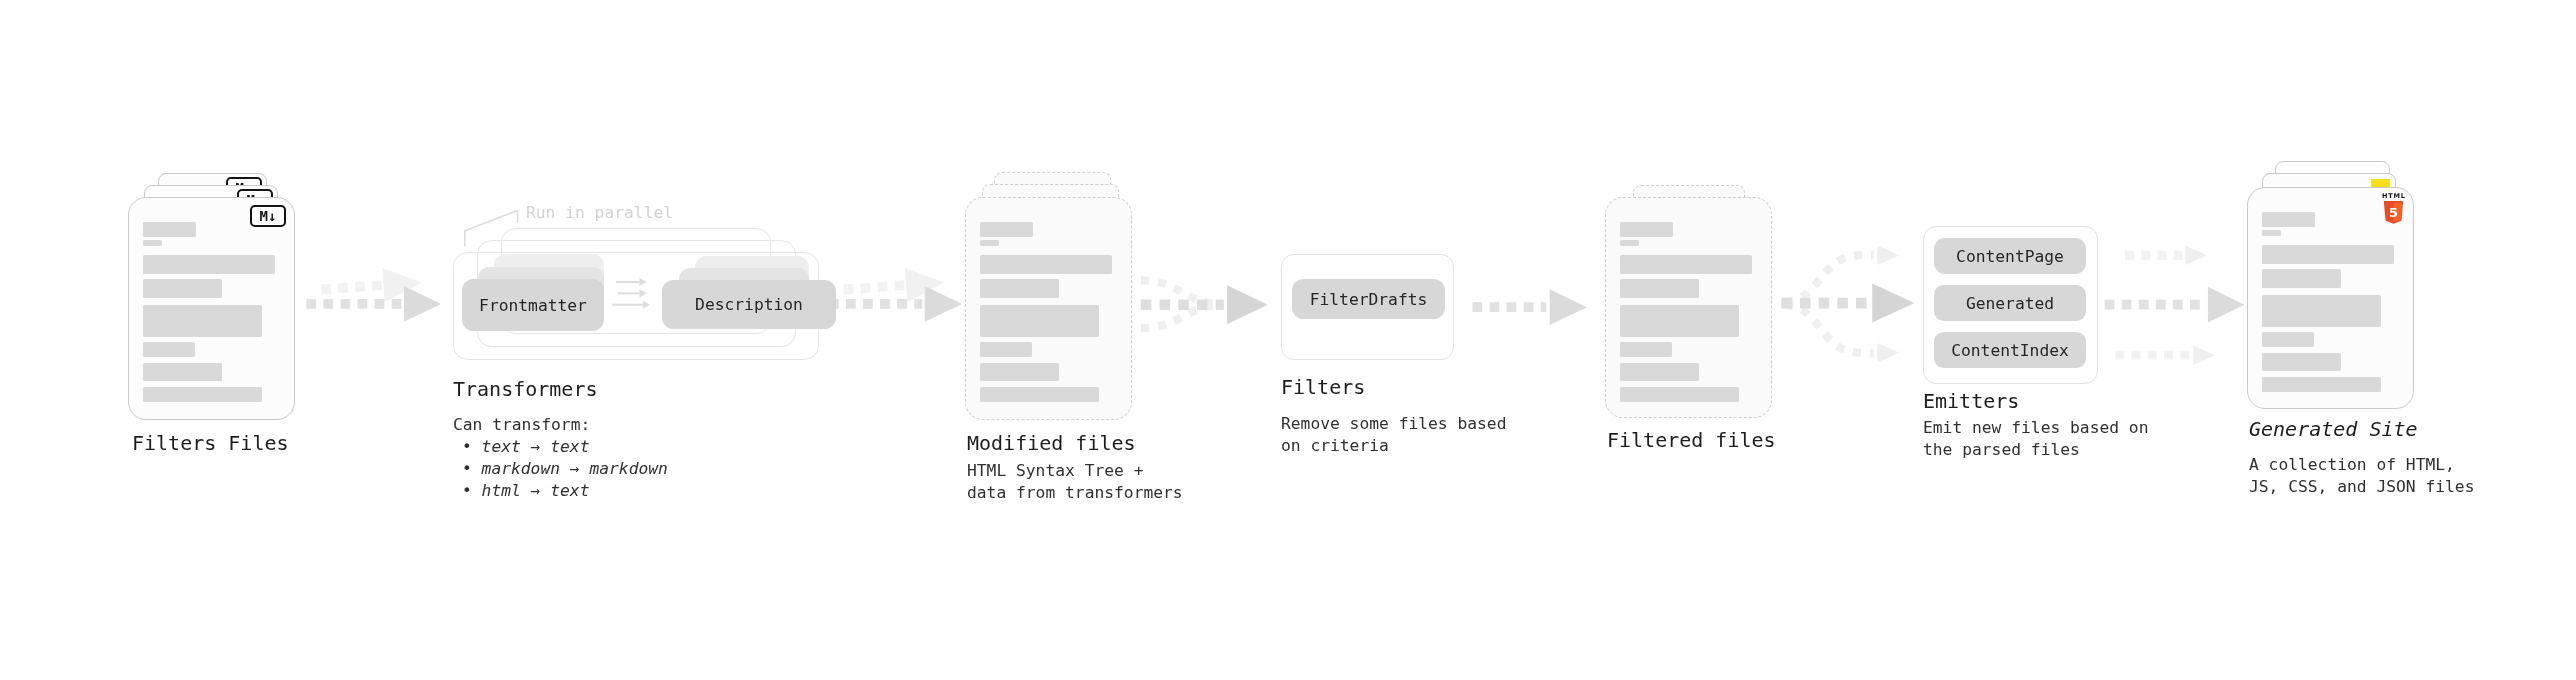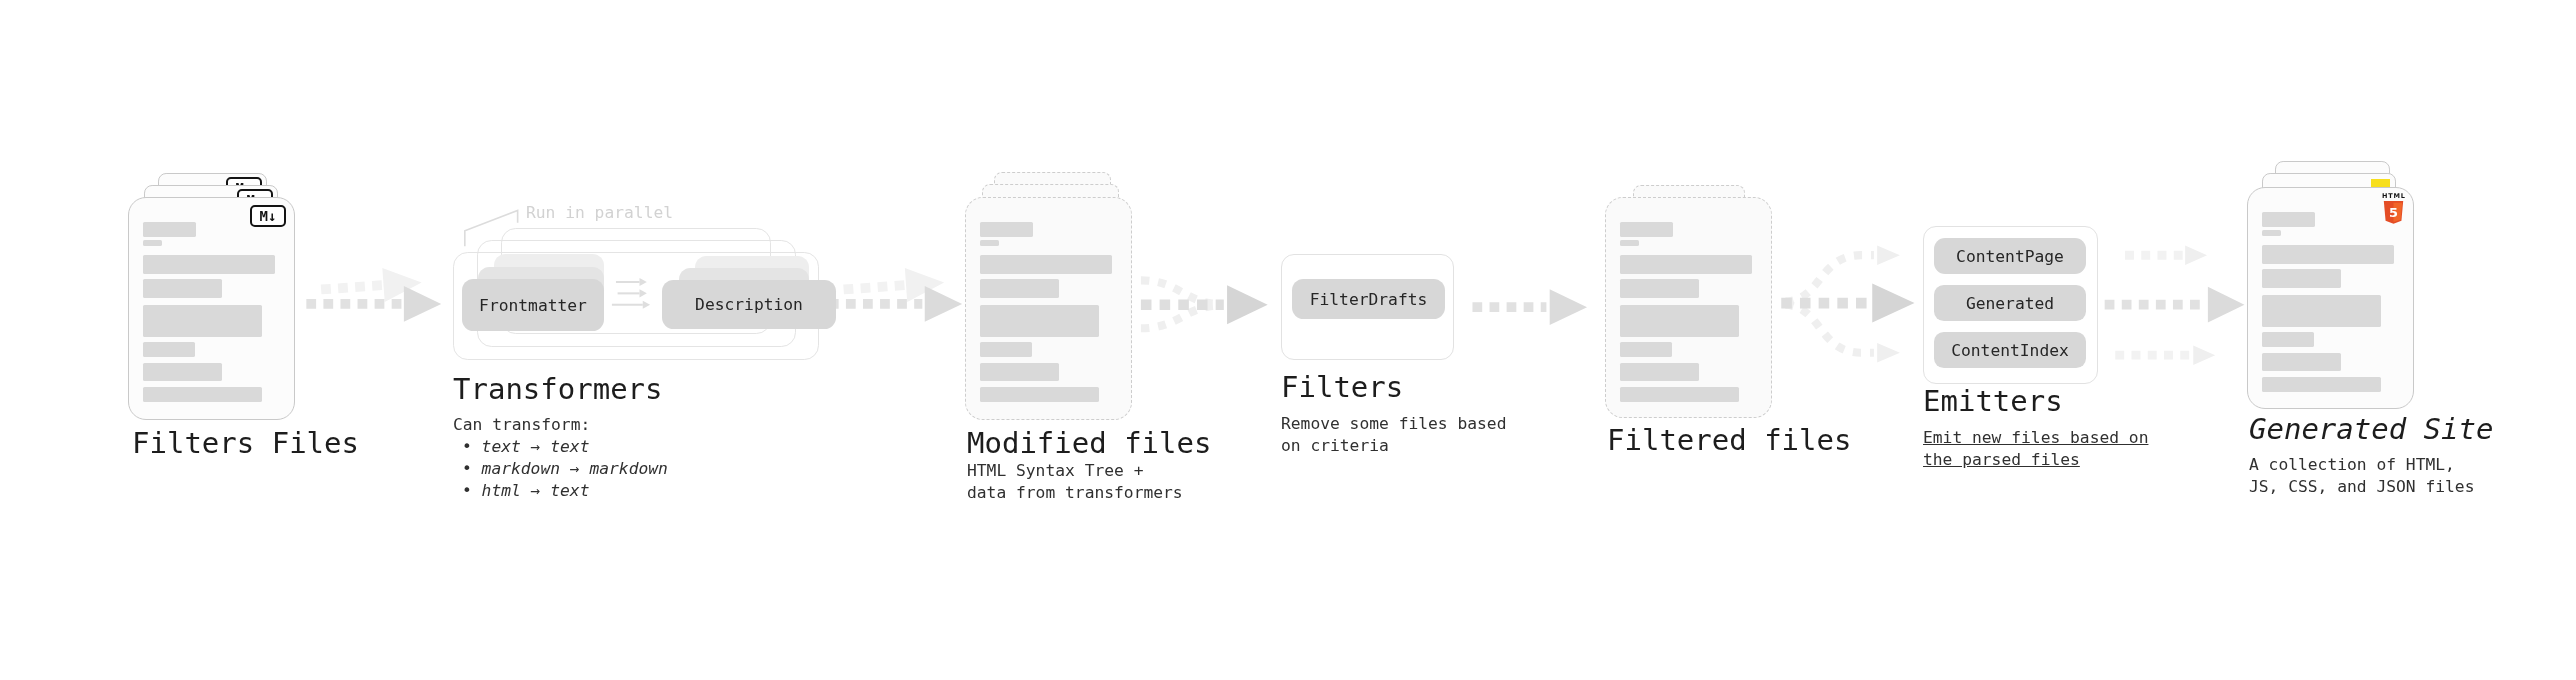--- a/index.html
+++ b/index.html
@@ -33,21 +33,21 @@
   .bar{background:var(--bar);border-radius:1.6px;margin-bottom:5.7px;}
   .b-title{width:53px;height:14.6px;margin-bottom:3.3px;}
   .b-tiny{width:18.7px;height:5.7px;margin-bottom:9px;}
   .b-long{width:132px;height:18.7px;}
   .b-med{width:79px;height:18.7px;margin-bottom:6.5px;}
   .b-big{width:119px;height:32px;}
   .b-short{width:52px;height:14.6px;}
   .b-med2{width:79px;height:18px;margin-bottom:6.5px;}
   .b-last{width:119px;height:14.6px;}
 
-  .title{position:absolute;font-size:29px;line-height:24.4px;color:var(--ink);white-space:nowrap;}
+  .title{position:absolute;font-size:20px;line-height:24.4px;color:var(--ink);white-space:nowrap;}
   .body-text{position:absolute;font-size:16.3px;line-height:22px;color:var(--body-ink);white-space:nowrap;}
 
   .pill{position:absolute;background:var(--pill);border-radius:11.4px;display:flex;align-items:center;justify-content:center;
         font-size:16.3px;color:#262626;white-space:nowrap;}
   .ghost1{background:var(--pill-ghost1);}
   .ghost2{background:var(--pill-ghost2);}
 
   .tbox{position:absolute;border:1.6px solid var(--box-border);border-radius:14.6px;background:transparent;}
   .panel{position:absolute;border:1.6px solid #e2e2e2;border-radius:13px;background:#ffffff;}
 
@@ -241,21 +241,21 @@
     </div>
     <div class="title" style="left:1607px;top:428px;">Filtered files</div>
   </div>
 
   <div>
     <div class="panel" style="left:1923px;top:226px;width:175px;height:158px;"></div>
     <div class="pill" style="left:1934px;top:238px;width:152px;height:36px;border-radius:11px;">ContentPage</div>
     <div class="pill" style="left:1934px;top:285px;width:152px;height:36px;border-radius:9.8px;">Generated</div>
     <div class="pill" style="left:1934px;top:332px;width:152px;height:36px;border-radius:9.8px;">ContentIndex</div>
     <div class="title" style="left:1923px;top:389px;">Emitters</div>
-    <div class="body-text" style="left:1923px;top:427px;text-decoration:underline;">
+    <div class="body-text" style="left:1923px;top:417px;">
       <div>Emit new files based on</div>
       <div>the parsed files</div>
     </div>
   </div>
 
   <div>
     <div class="tab" style="left:2275px;top:161px;width:115px;height:81px;">
       <div class="css-badge">
         <div class="css-word">CSS</div>
         <div class="css-underline"></div>

